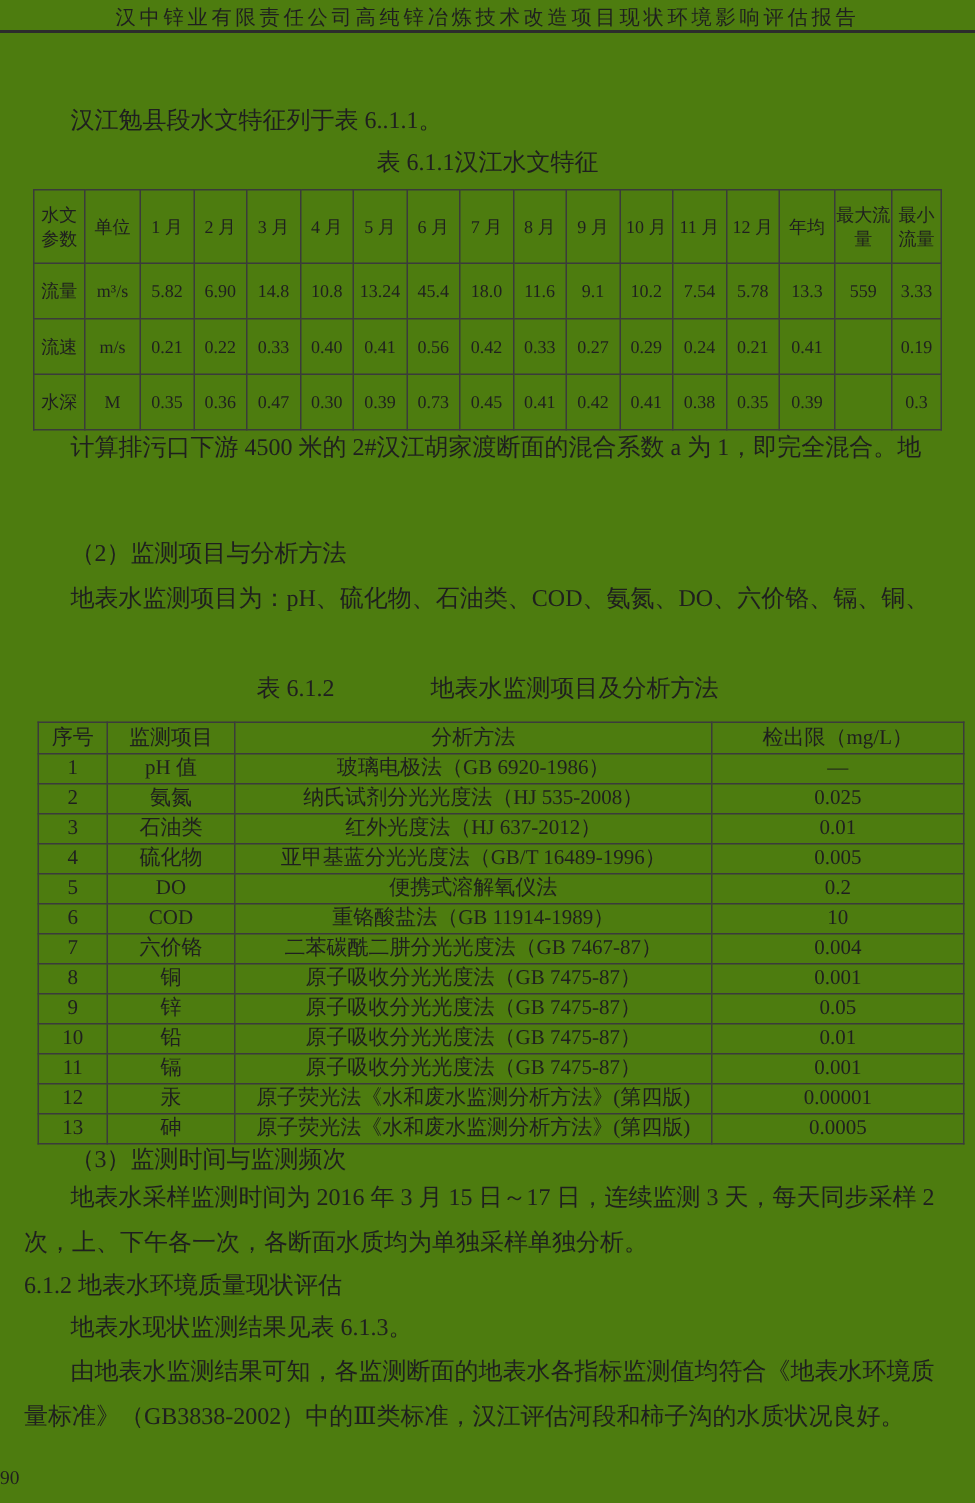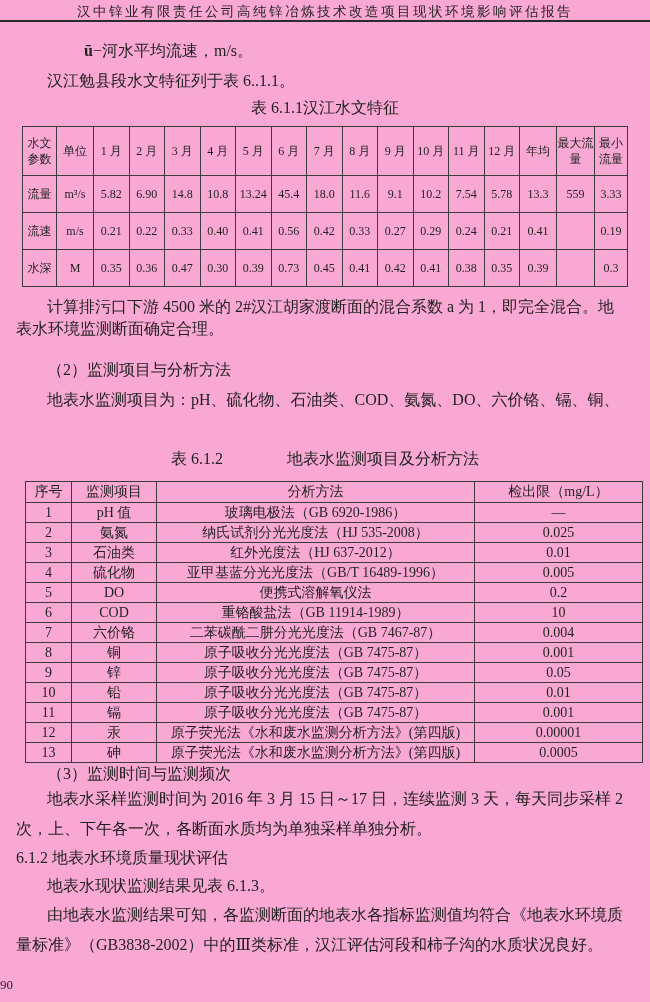--- a/index.html
+++ b/index.html
@@ -1,19 +1,19 @@
 <!DOCTYPE html>
 <html><head>
 <meta charset="utf-8">
 <style>
   html,body{margin:0;padding:0;}
   .page{
     position:relative;
     width:650px;height:1002px;
-    background:#f9a8d4;
+    background:#4d7c0f;
     color:#1f1f1f;
     font-family:"Liberation Serif","DejaVu Serif",serif;
     overflow:hidden;
   }
   .abs{position:absolute;}
   .doc-header{
     top:3px;left:0;width:650px;
     text-align:center;
     font-size:13.5px;letter-spacing:2.5px;
     white-space:nowrap;
@@ -55,21 +55,20 @@
   }
 </style>
 </head>
 <body>
 
 <div class="page">
 
   <div class="abs doc-header">汉中锌业有限责任公司高纯锌冶炼技术改造项目现状环境影响评估报告</div>
   <div class="abs header-rule"></div>
 
-  <div class="abs body-text" style="top:41px;left:84px;"><span class="u-symbol">ū</span><span>−河水平均流速，m/s。</span></div>
 
   <div class="abs body-text" style="top:71px;left:47px;">汉江勉县段水文特征列于表 6..1.1。</div>
 
   <div class="abs caption-row cap-gap-1" style="top:98px;">
     <span>表 6.1.1</span>
     <span>汉江水文特征</span>
   </div>
 
   <table id="table1" class="abs" style="top:126px;left:22px;">
       <colgroup>
@@ -166,22 +165,21 @@
           <td>0.41</td>
           <td>0.38</td>
           <td>0.35</td>
           <td>0.39</td>
           <td></td>
           <td>0.3</td>
         </tr>
       </tbody>
     </table>
 
-  <div class="abs body-text" style="top:289px;left:47px;margin-top:8px;">计算排污口下游 4500 米的 2#汉江胡家渡断面的混合系数 a 为 1，即完全混合。地</div>
-  <div class="abs body-text" style="top:319px;left:16px;">表水环境监测断面确定合理。</div>
+  <div class="abs body-text" style="top:289px;left:47px;">计算排污口下游 4500 米的 2#汉江胡家渡断面的混合系数 a 为 1，即完全混合。地</div>
 
   <div class="abs body-text" style="top:360px;left:47px;">（2）监测项目与分析方法</div>
 
   <div class="abs body-text" style="top:390px;left:47px;">地表水监测项目为：pH、硫化物、石油类、COD、氨氮、DO、六价铬、镉、铜、</div>
 
   <div class="abs caption-row cap-gap-2" style="top:449px;">
     <span>表 6.1.2</span>
     <span>地表水监测项目及分析方法</span>
   </div>
 

